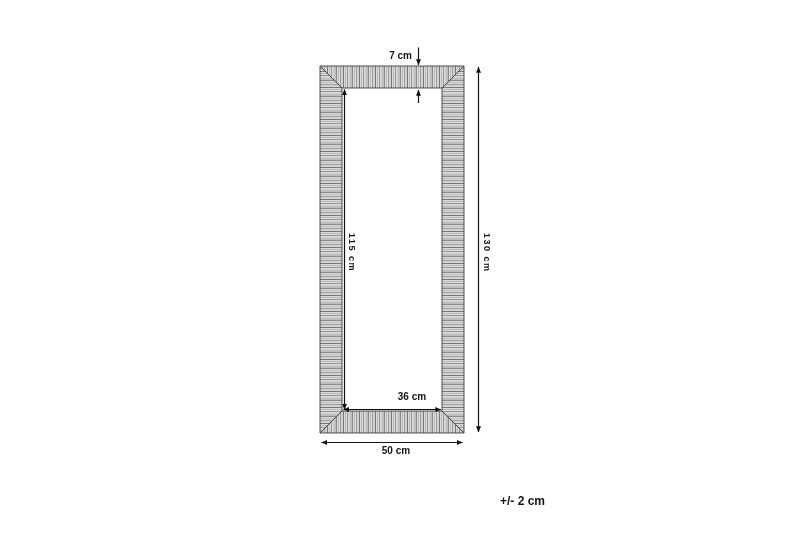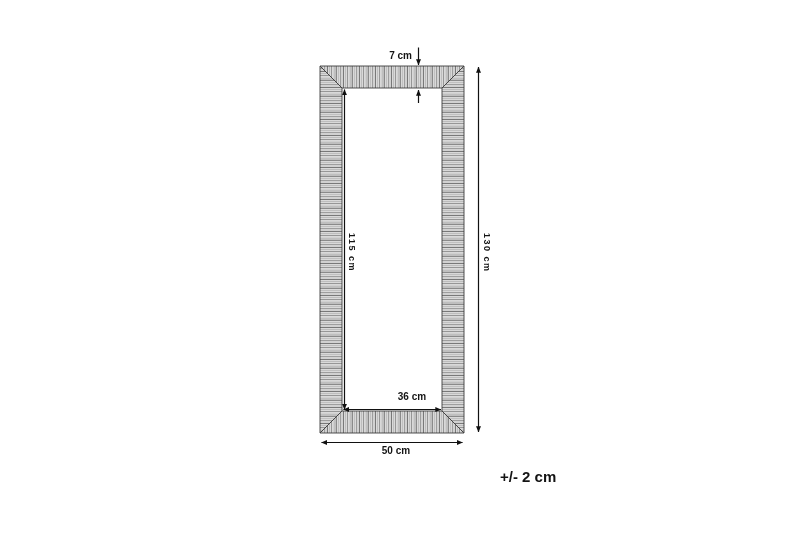--- a/index.html
+++ b/index.html
@@ -54,22 +54,22 @@
     text-align: center;
   }
   .lbl-outer-width {
     left: 375px;
     top: 445px;
     width: 42px;
     text-align: center;
   }
   .lbl-tolerance {
     left: 500px;
-    top: 471px;
-    font-size: 15px;
+    top: 496px;
+    font-size: 12px;
     text-align: center;
   }
 </style>
 </head>
 <body>
 
 <div class="stage">
 
   <svg class="drawing" width="800" height="533" viewBox="0 0 800 533">
     <defs>

